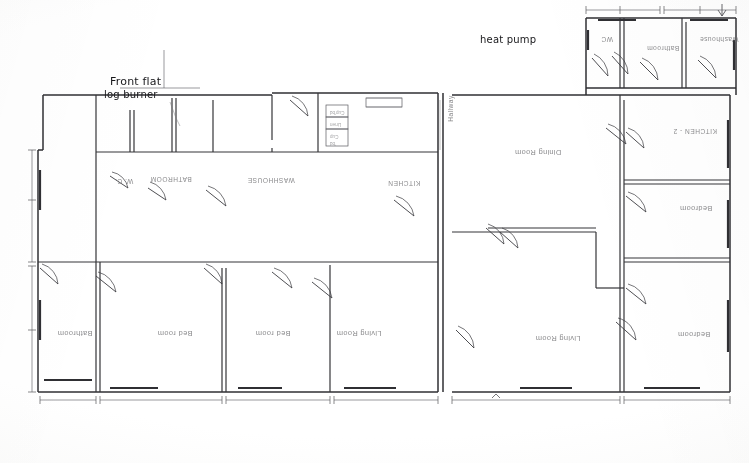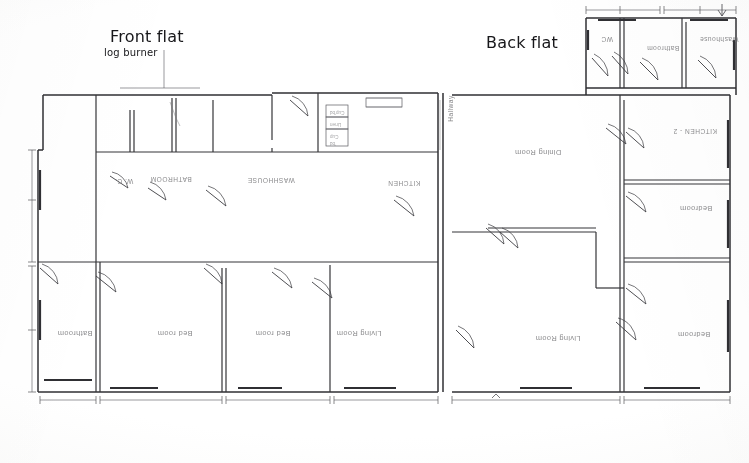--- a/index.html
+++ b/index.html
@@ -26,21 +26,21 @@
   }
   
   .annot{
     position:absolute;
     color:#17171a;
     font-family:"DejaVu Sans", sans-serif;
     letter-spacing:.2px;
     white-space:nowrap;
     line-height:1.18;
   }
-  .annot .l1{font-size:16px;display:block;}
+  .annot .l1{font-size:11px;display:block;margin-top:48px;}
   .annot .l2{font-size:10px;display:block;}
   #annot-front{left:104px;top:28px;}
   #annot-front .l1{margin-left:6px;}
   #annot-back{left:480px;top:34px;}
   #annot-back .l1{margin-left:6px;}
 
   
   #ink{position:absolute;left:0;top:0;width:749px;height:463px;}
 
   
@@ -316,21 +316,21 @@
       <path d="M366,107 L402,107"></path>
     </g>
   </svg>
 
   <div class="annot" id="annot-front">
     <span class="l1">Front flat</span>
     <span class="l2">log burner</span>
   </div>
 
   <div class="annot" id="annot-back">
-    <span class="l1">Back flat</span>
+    <span class="l2">heat pump</span>
   </div>
 
   <div class="rlabel" style="left:45px;top:329px;width:60px;">Bathroom</div>
   <div class="rlabel" style="left:145px;top:329px;width:60px;">Bed room</div>
   <div class="rlabel" style="left:243px;top:329px;width:60px;">Bed room</div>
   <div class="rlabel" style="left:324px;top:329px;width:70px;">Living Room</div>
   <div class="rlabel sm" style="left:108px;top:178px;width:32px;">W. C.</div>
   <div class="rlabel sm" style="left:146px;top:176px;width:50px;">BATHROOM</div>
   <div class="rlabel sm" style="left:240px;top:177px;width:62px;">WASHHOUSE</div>
   <div class="rlabel sm" style="left:378px;top:180px;width:52px;">KITCHEN</div>

